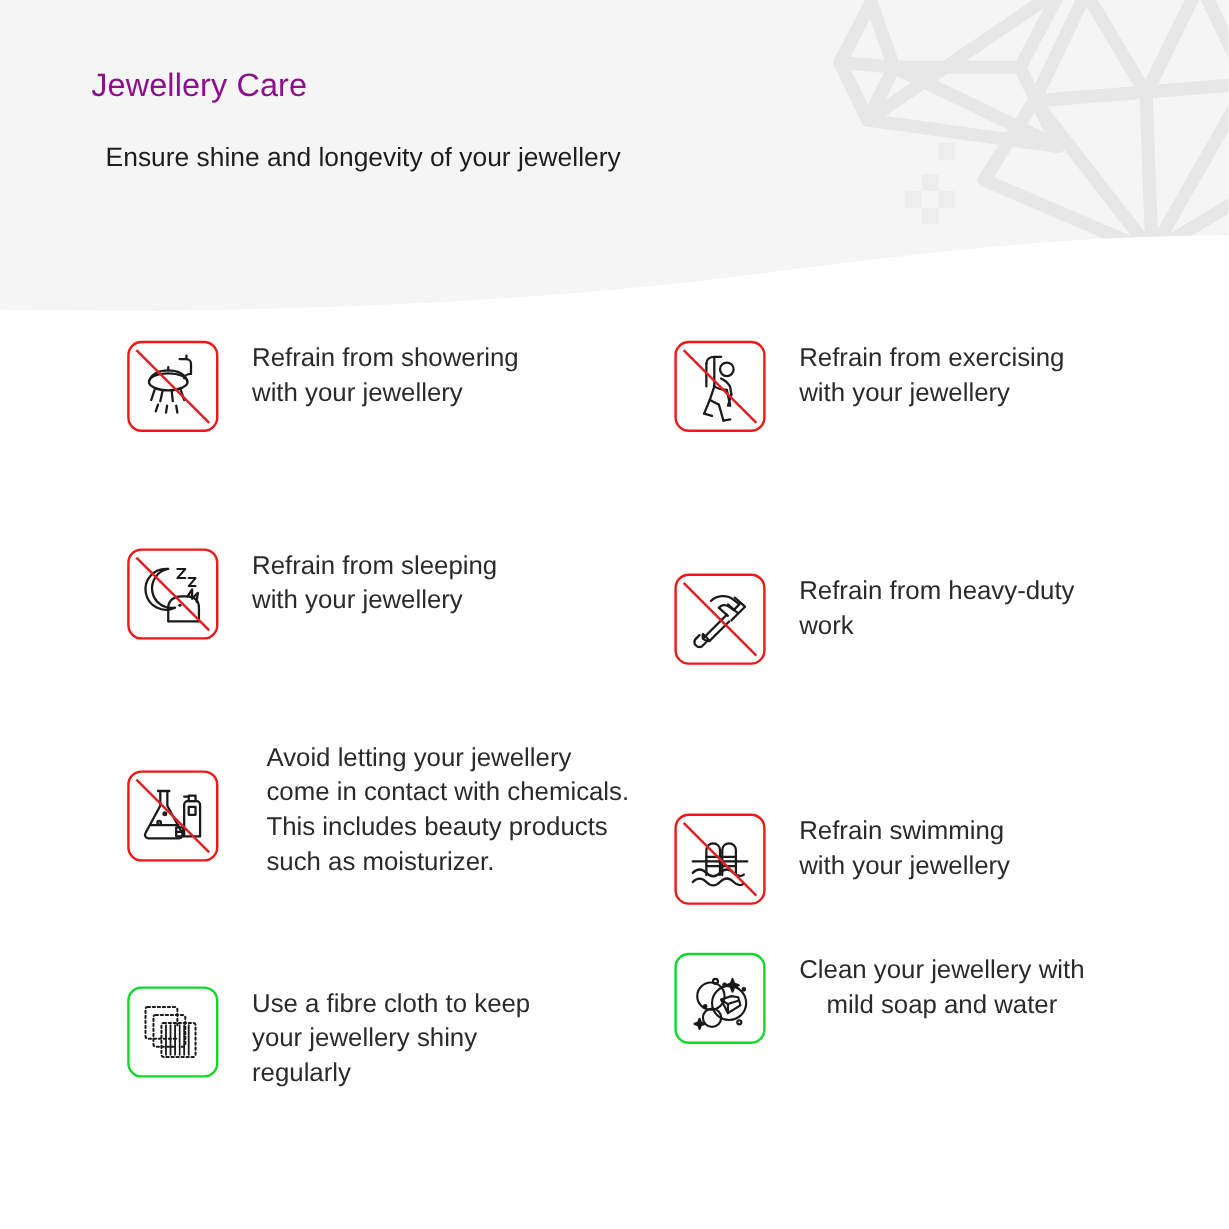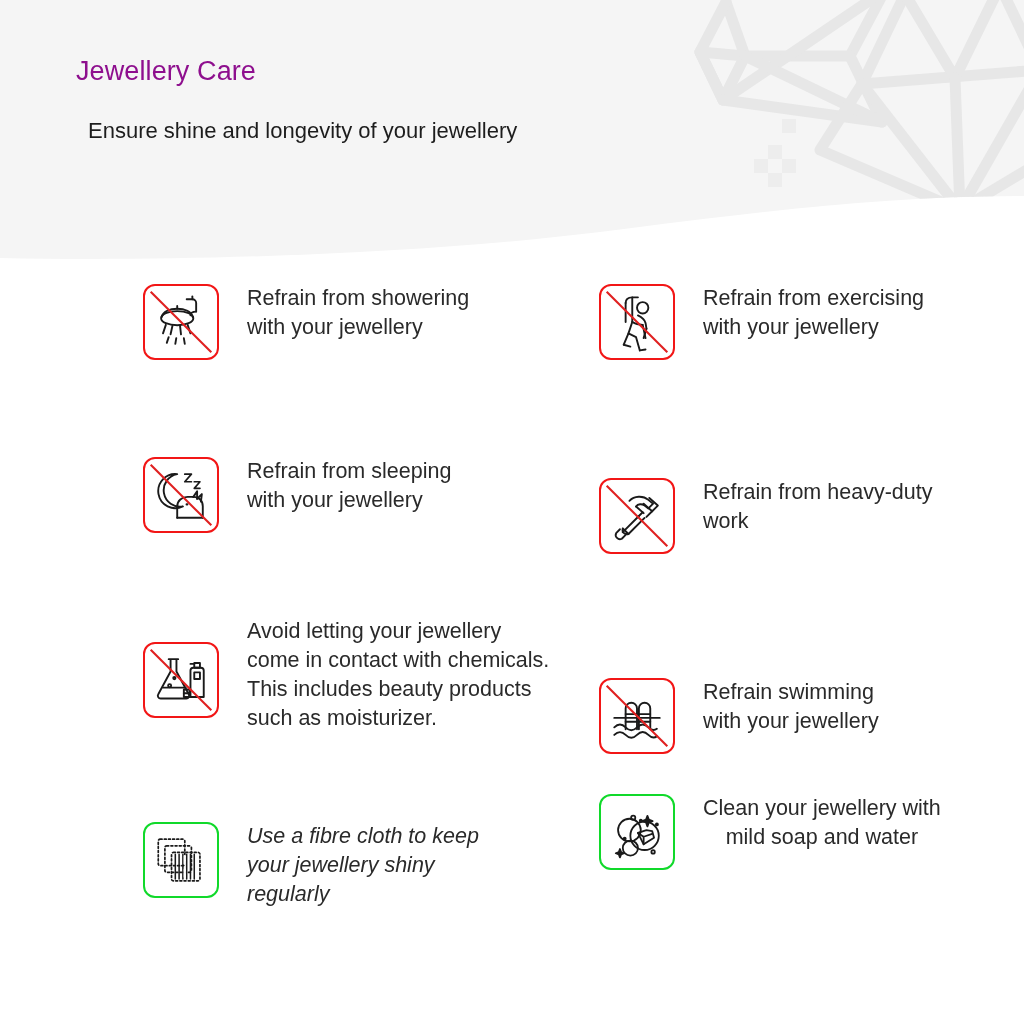--- a/index.html
+++ b/index.html
@@ -68,21 +68,20 @@
     position: absolute;
     left: 0;
     top: 0;
     width: 1024px;
     height: 1024px;
   }
   .care-item {
     position: absolute;
     display: flex;
     align-items: flex-start;
-    margin-left: 37px;
   }
   .icon-box {
     position: relative;
     width: 76px;
     height: 76px;
     min-width: 76px;
     border-radius: 12px;
     box-sizing: border-box;
     background: #ffffff;
     flex: none;
@@ -240,21 +239,21 @@
           <path d="M23,55 a6,6 0 0 0 6,2 l-6,-6 a6,6 0 0 0 0,4 z"></path>
           <path d="M20,52 l-4,4 a4.5,4.5 0 0 0 6,6 l4,-4"></path>
         </g>
         <line x1="6" y1="6" x2="70" y2="70" stroke="#E02020" stroke-width="2.2"></line>
       </svg>
     </div>
     <div class="item-text">Refrain from heavy-duty
 work</div>
   </div>
 
-  <div class="care-item" style="left:106px; top:642px;">
+  <div class="care-item" style="left:106px; top:642px;gap:12px;">
     <div class="icon-box forbid">
       <svg viewBox="0 0 76 76">
         <g fill="none" stroke="#1A1A1A" stroke-width="2" stroke-linecap="round" stroke-linejoin="round">
           <path d="M25,16 h10"></path>
           <path d="M27,17 v12 l-13,24 a3,3 0 0 0 2.6,4.6 h27 a3,3 0 0 0 2.6,-4.6 l-13,-24 v-12"></path>
           <path d="M19,46 h24"></path>
           <circle cx="26" cy="44" r="1.6"></circle>
           <circle cx="31" cy="36" r="1.2"></circle>
           <path d="M52,20 h6 v5 h-6 z"></path>
           <path d="M48,21 h4"></path>
@@ -284,21 +283,21 @@
           <path d="M14,50 c4,-4 8,-4 12,0 c4,4 8,4 12,0 c4,-4 8,-4 12,0 c3,3 6,3.7 9,1.5"></path>
           <path d="M14,58 c4,-4 8,-4 12,0 c4,4 8,4 12,0 c4,-4 8,-4 12,0 c3,3 6,3.7 9,1.5"></path>
         </g>
         <line x1="6" y1="6" x2="70" y2="70" stroke="#E02020" stroke-width="2.2"></line>
       </svg>
     </div>
     <div class="item-text">Refrain swimming
 with your jewellery</div>
   </div>
 
-  <div class="care-item" style="left:106px; top:822px;font-style:italic;">
+  <div class="care-item" style="left:106px; top:822px;">
     <div class="icon-box allow">
       <svg viewBox="0 0 76 76">
         <g fill="none" stroke="#1A1A1A" stroke-width="1.8" stroke-linecap="round" stroke-linejoin="round">
           <rect x="14" y="16" width="28" height="28" rx="2" stroke-dasharray="2 2.4"></rect>
           <rect x="21" y="23" width="28" height="28" rx="2" stroke-dasharray="2 2.4"></rect>
           <rect x="28" y="30" width="30" height="30" rx="2" stroke-dasharray="2 2.4"></rect>
           <path d="M32,32 v26 M36,32 v26 M40,32 v26 M44,32 v26 M48,32 v26 M52,32 v26" stroke-width="1.6"></path>
           <path d="M42,34 v8 M42,48 v8" stroke="#ffffff" stroke-width="2.4"></path>
         </g>
       </svg>

